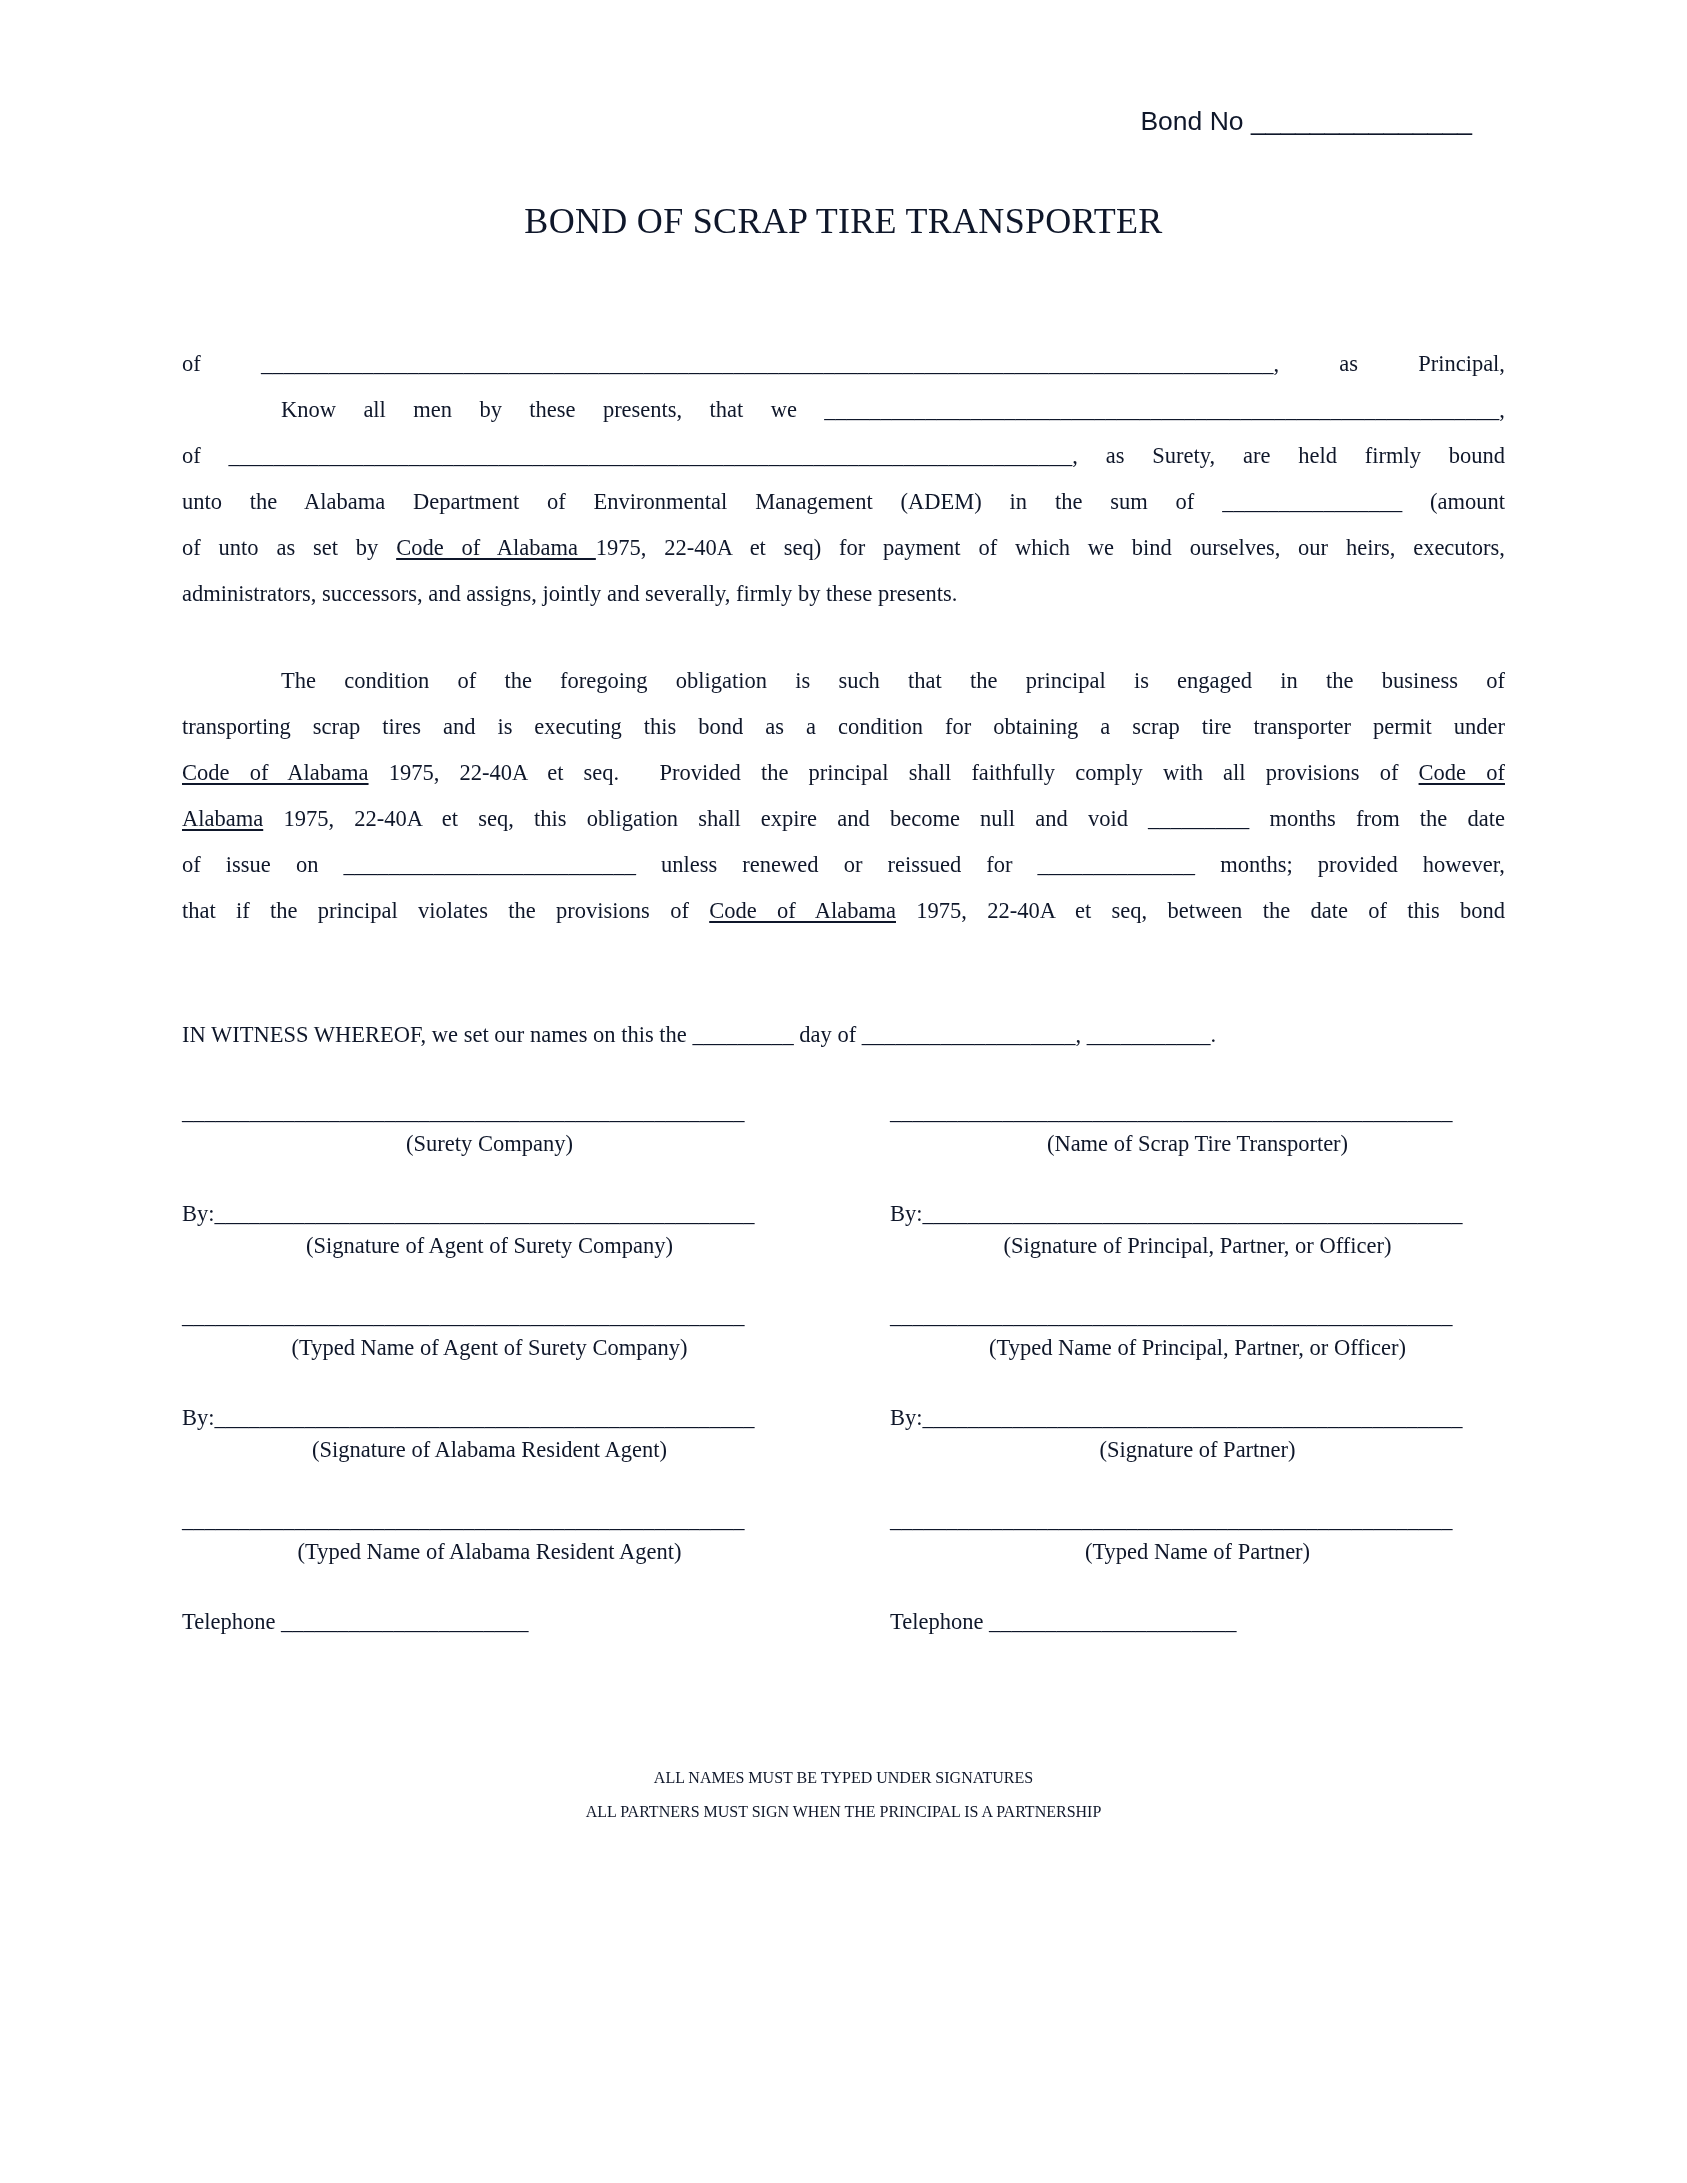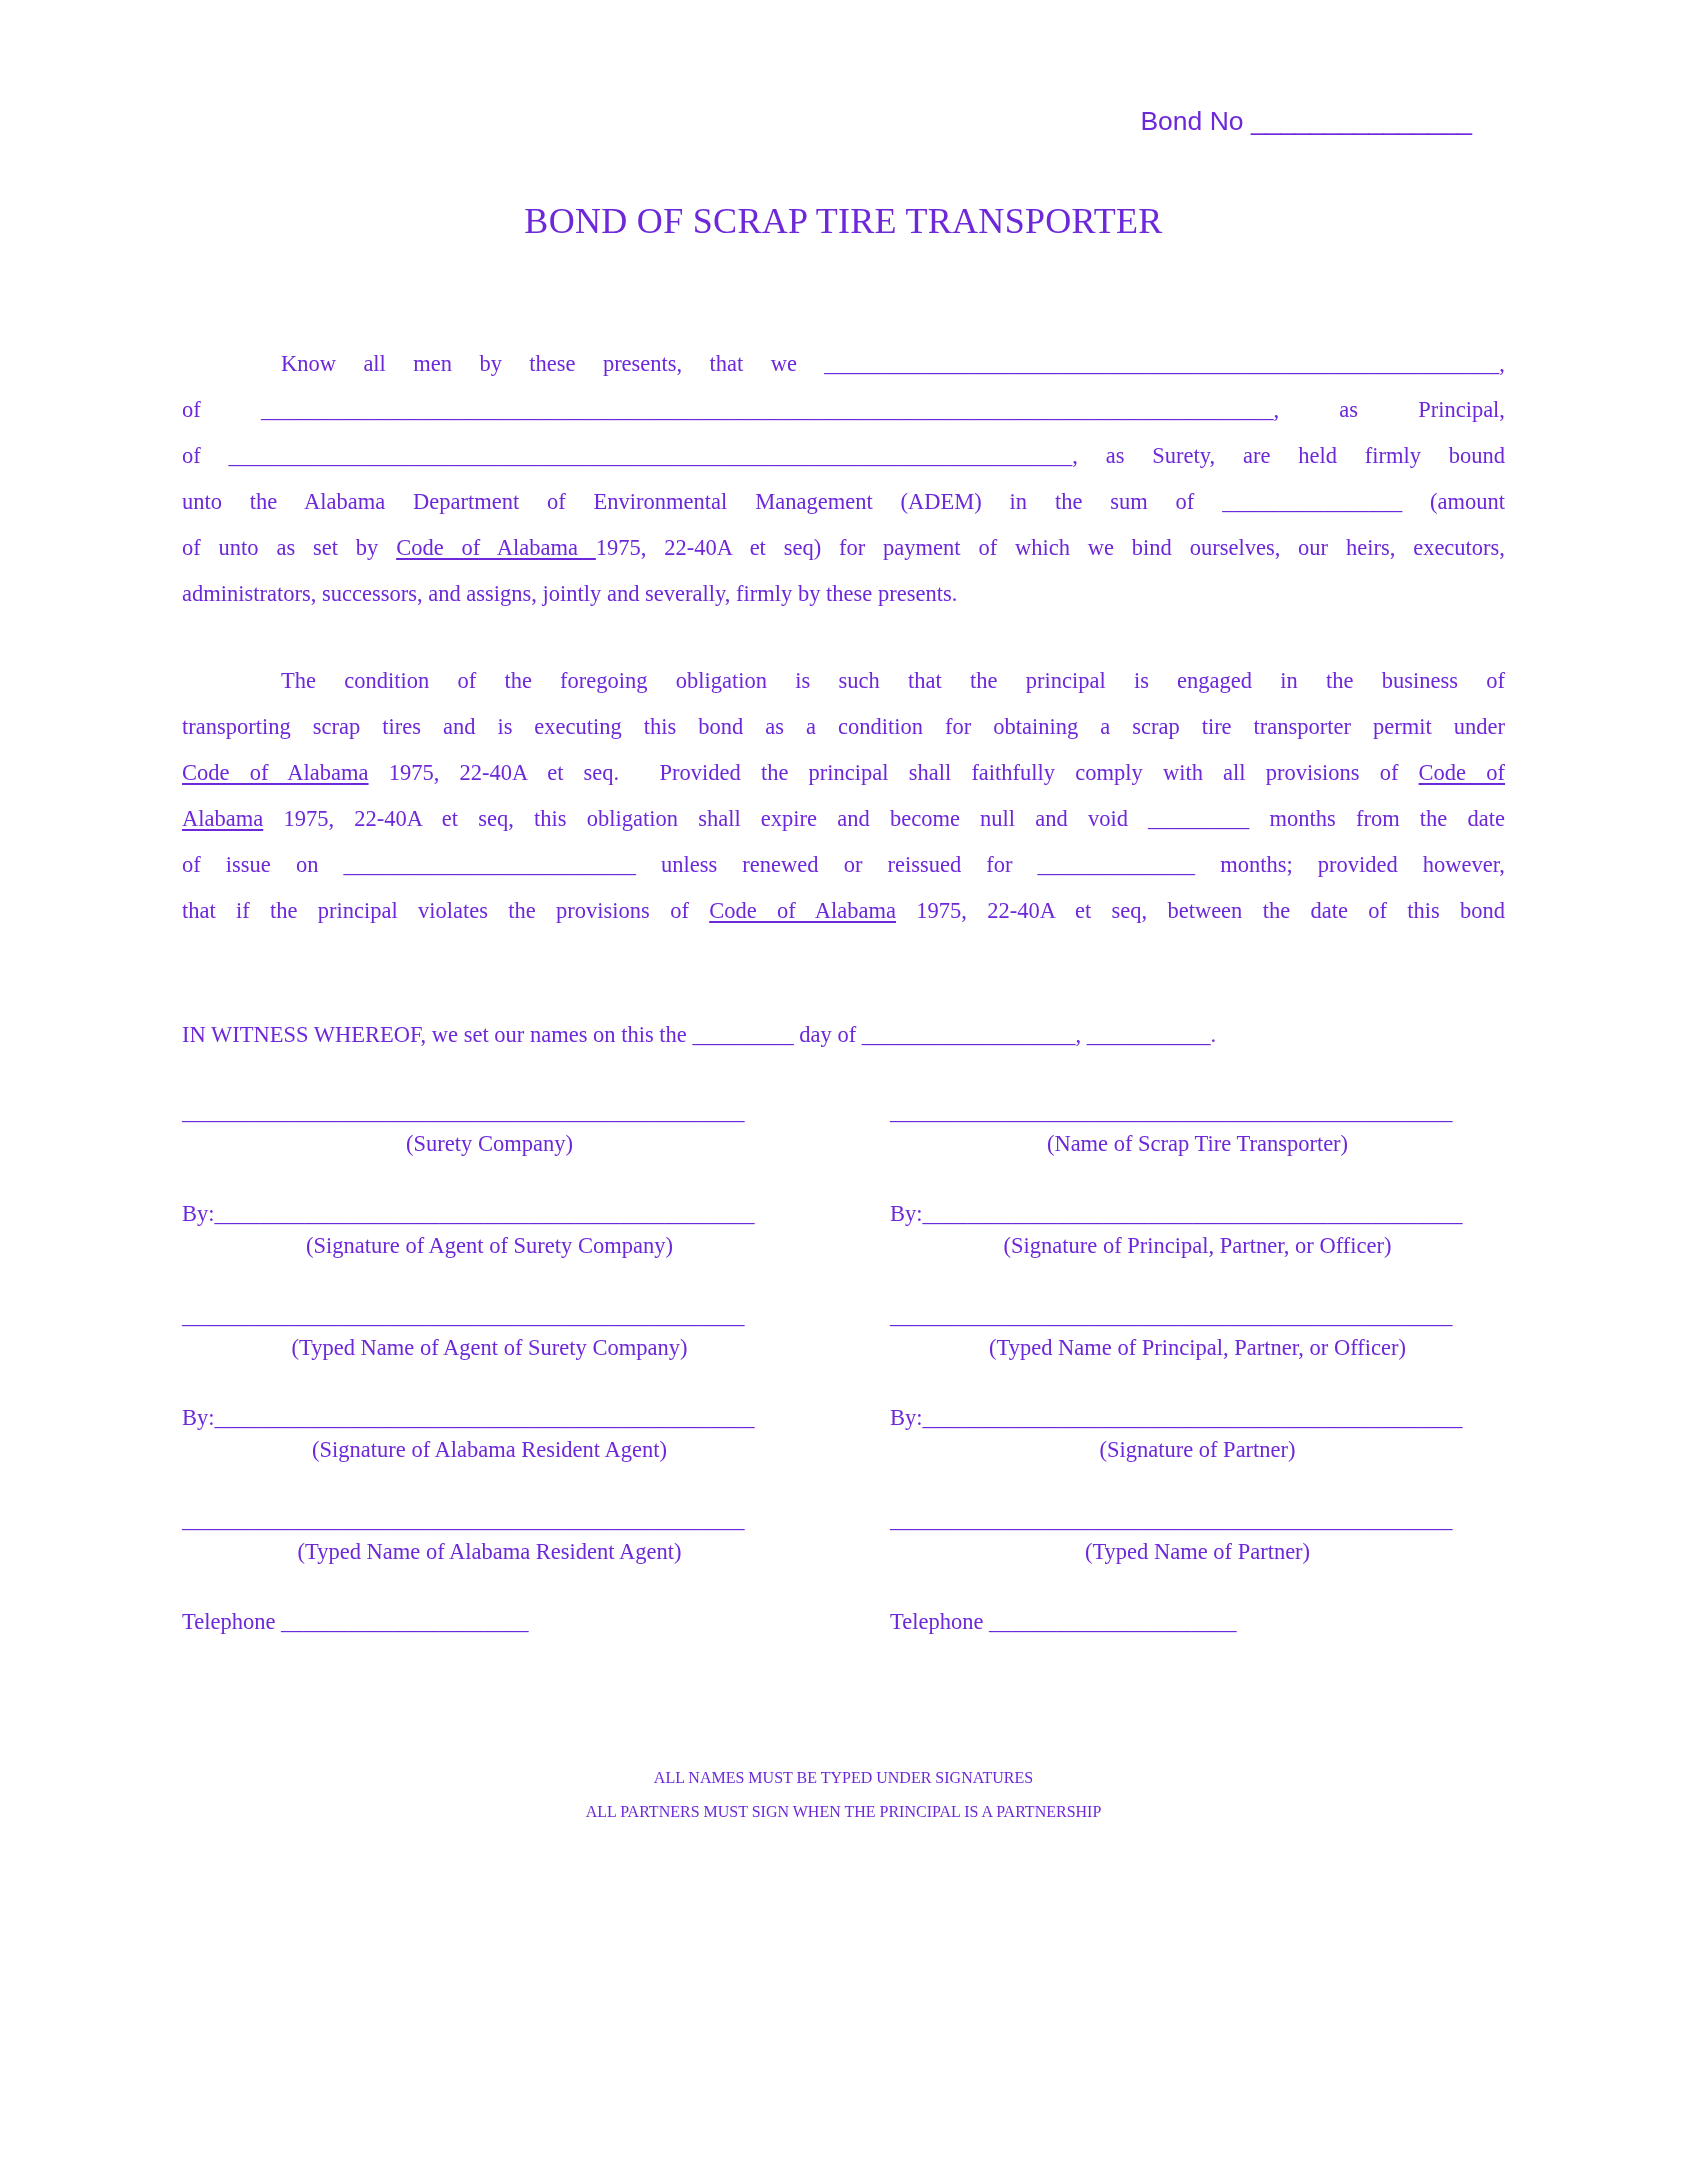--- a/index.html
+++ b/index.html
@@ -1,20 +1,20 @@
 <!DOCTYPE html>
 <html style="font-size:10.6px"><head>
 <meta charset="utf-8">
 <style>
   html, body { margin: 0; padding: 0; background: #ffffff; }
   .page {
     width: 1687px;
     height: 2146px;
     background: #ffffff;
-    color: #6d28d9;
+    color: #0f172a;
     font-family: "Liberation Serif", serif;
     font-size: 22.5px;
     box-sizing: border-box;
     padding: 106px 182px 0 182px;
     position: relative;
     overflow: hidden;
   }
   .bond-no {
     font-family: "Liberation Sans", sans-serif;
     font-size: 26.5px;
@@ -60,22 +60,22 @@
 <div class="page">
 
   <div class="bond-no">
     <span>Bond No</span>
     <span>_______________</span>
   </div>
 
   <h1 class="title">BOND OF SCRAP TIRE TRANSPORTER</h1>
 
   <div class="para">
+      <div class="line just"><span>of __________________________________________________________________________________________, as Principal,</span></div>
       <div class="line just ind"><span>Know all men by these presents, that we ____________________________________________________________,</span></div>
-      <div class="line just"><span>of __________________________________________________________________________________________, as Principal,</span></div>
       <div class="line just"><span>of ___________________________________________________________________________, as Surety, are held firmly bound</span></div>
       <div class="line just"><span>unto the Alabama Department of Environmental Management (ADEM) in the sum of ________________ (amount</span></div>
       <div class="line just"><span>of unto as set by </span><span class="ul">Code of Alabama </span><span>1975, 22-40A et seq) for payment of which we bind ourselves, our heirs, executors,</span></div>
       <div class="line"><span>administrators, successors, and assigns, jointly and severally, firmly by these presents.</span></div>
     </div>
 
   <div class="para p2">
       <div class="line just ind"><span>The condition of the foregoing obligation is such that the principal is engaged in the business of</span></div>
       <div class="line just"><span>transporting scrap tires and is executing this bond as a condition for obtaining a scrap tire transporter permit under</span></div>
       <div class="line just"><span class="ul">Code of Alabama</span><span> 1975, 22-40A et seq.&nbsp; Provided the principal shall faithfully comply with all provisions of </span><span class="ul">Code of</span></div>

